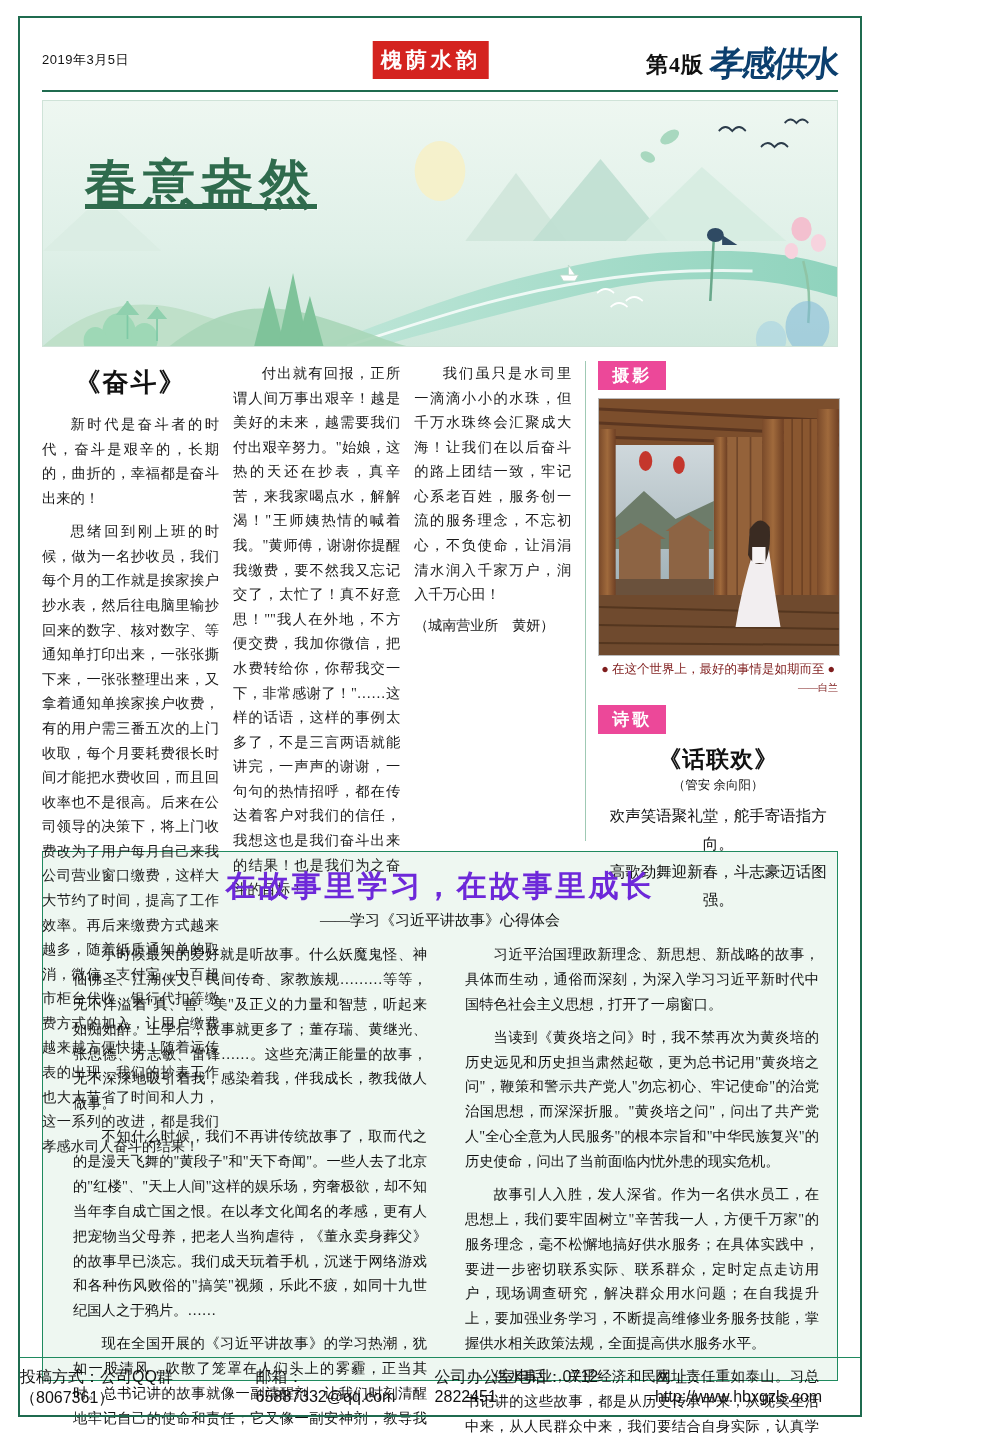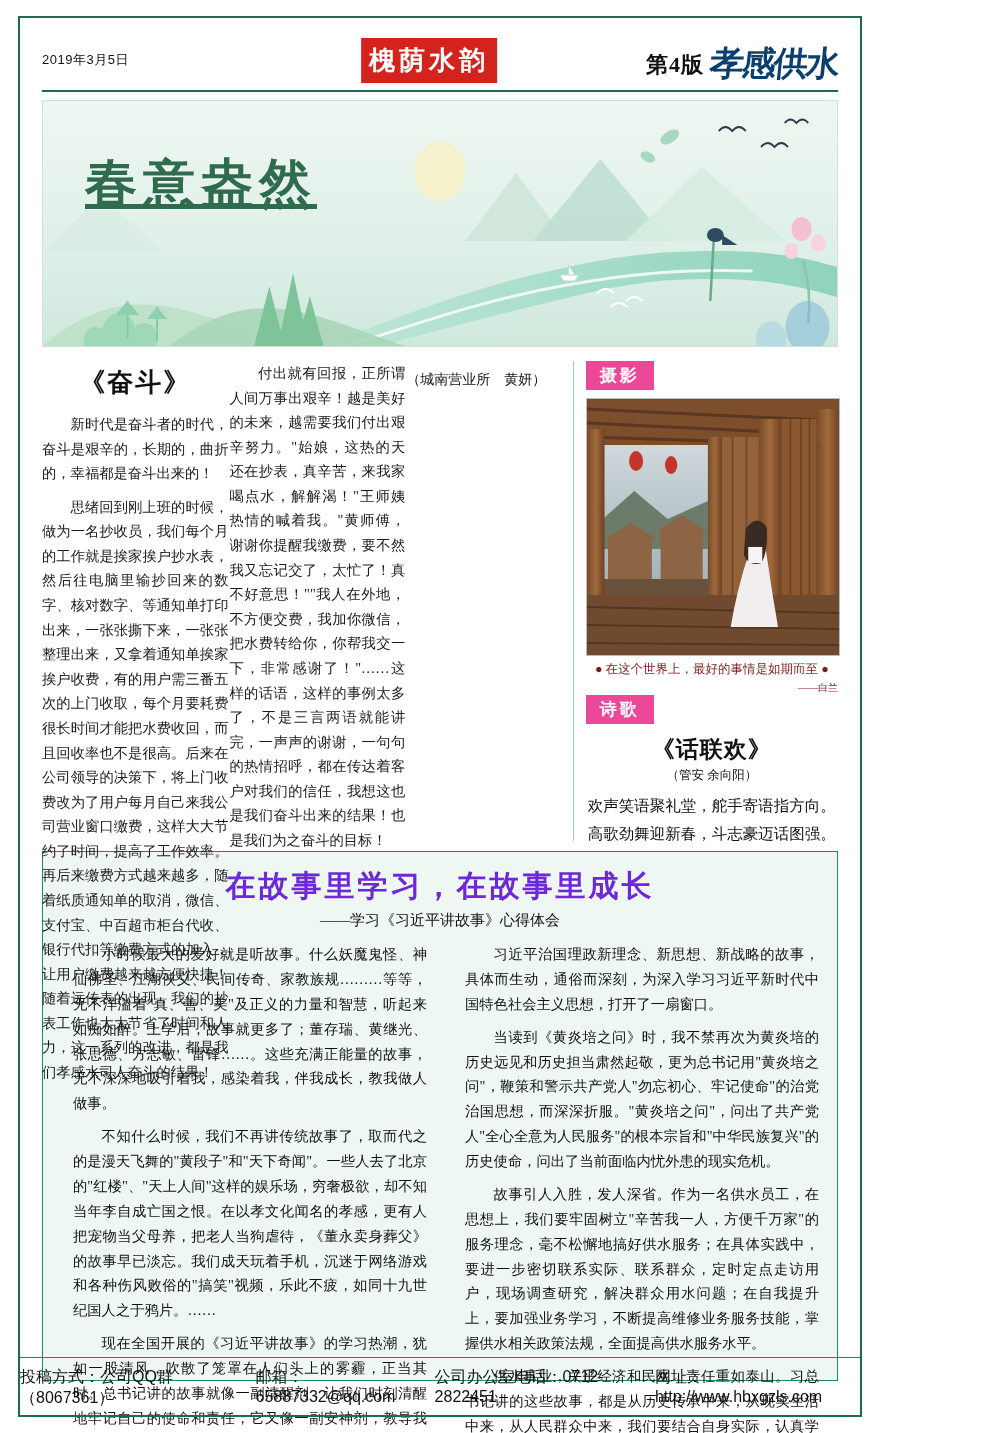--- a/index.html
+++ b/index.html
@@ -29,21 +29,21 @@
     display:flex;align-items:center;
   }
   .issue-date{
     font-size:13px;color:#111;letter-spacing:.5px;
     font-family:"Liberation Sans",sans-serif;
   }
   .section-banner{
     position:absolute;left:50%;transform:translateX(-58%);
     background:#d4231f;color:#fff;
     padding:5px 8px;
-    font-size:26px;font-weight:bold;letter-spacing:4px;
+    font-size:21px;font-weight:bold;letter-spacing:4px;
     font-family:"DejaVu Serif",serif;
   }
   .masthead-right{
     position:absolute;right:0;bottom:4px;display:flex;align-items:flex-end;gap:6px;
   }
   .page-no{font-size:22px;font-weight:bold;letter-spacing:1px;}
   .paper-logo{
     font-size:34px;font-weight:bold;color:#0b3f6e;
     font-family:"DejaVu Serif",serif;
     letter-spacing:-2px;
@@ -67,21 +67,21 @@
     position:absolute;left:42px;top:48px;
     font-size:52px;font-weight:bold;color:#2f6b4d;
     font-family:"DejaVu Serif",serif;
     letter-spacing:6px;
     text-shadow:1px 1px 0 #ffffff88;
     text-decoration:underline;
   }
   
   .top-area{
     margin:14px 20px 0 20px;
-    display:flex;gap:1px;
+    display:flex;gap:14px;
     height:480px;
   }
   .col{box-sizing:border-box;}
   .col-a{width:212px;}
   .col-b{width:200px;}
   .col-c{width:188px;}
   .col-right{
     width:300px;border-left:1px solid #9fc9b4;padding-left:12px;
   }
   .article-title{
@@ -273,20 +273,21 @@
       <div class="article-title">《奋斗》</div>
       <p class="body">新时代是奋斗者的时代，奋斗是艰辛的，长期的，曲折的，幸福都是奋斗出来的！</p>
       <p class="body">思绪回到刚上班的时候，做为一名抄收员，我们每个月的工作就是挨家挨户抄水表，然后往电脑里输抄回来的数字、核对数字、等通知单打印出来，一张张撕下来，一张张整理出来，又拿着通知单挨家挨户收费，有的用户需三番五次的上门收取，每个月要耗费很长时间才能把水费收回，而且回收率也不是很高。后来在公司领导的决策下，将上门收费改为了用户每月自己来我公司营业窗口缴费，这样大大节约了时间，提高了工作效率。再后来缴费方式越来越多，随着纸质通知单的取消，微信、支付宝、中百超市柜台代收、银行代扣等缴费方式的加入，让用户缴费越来越方便快捷！随着远传表的出现，我们的抄表工作也大大节省了时间和人力，这一系列的改进，都是我们孝感水司人奋斗的结果！</p>
     </div>
 
     <div class="col col-b">
       <p class="body">付出就有回报，正所谓人间万事出艰辛！越是美好的未来，越需要我们付出艰辛努力。"始娘，这热的天还在抄表，真辛苦，来我家喝点水，解解渴！"王师姨热情的喊着我。"黄师傅，谢谢你提醒我缴费，要不然我又忘记交了，太忙了！真不好意思！""我人在外地，不方便交费，我加你微信，把水费转给你，你帮我交一下，非常感谢了！"……这样的话语，这样的事例太多了，不是三言两语就能讲完，一声声的谢谢，一句句的热情招呼，都在传达着客户对我们的信任，我想这也是我们奋斗出来的结果！也是我们为之奋斗的目标！</p>
     </div>
 
     <div class="col col-c">
+      <p class="body">我们虽只是水司里一滴滴小小的水珠，但千万水珠终会汇聚成大海！让我们在以后奋斗的路上团结一致，牢记心系老百姓，服务创一流的服务理念，不忘初心，不负使命，让涓涓清水润入千家万户，润入千万心田！</p>
       <div class="sign">（城南营业所　黄妍）</div>
     </div>
 
     <div class="col col-right">
       <span class="label-tag">摄影</span>
 
       <div class="photo-frame">
         <svg viewBox="0 0 288 256" preserveAspectRatio="none">
           <defs>
             <linearGradient id="wood" x1="0" y1="0" x2="1" y2="0">
@@ -355,21 +356,21 @@
             <path d="M181 130 q12 -16 24 -2 q2 24 -6 36 q-14 4 -20 -8 z" fill="#3a2b22"></path>
             <rect x="184" y="148" width="16" height="16" fill="#f7f3f4"></rect>
           </g>
         </svg>
       </div>
       <div class="photo-caption">
         <span>● 在这个世界上，最好的事情是如期而至 ●</span>
         <span class="credit">——白兰</span>
       </div>
 
-      <span class="label-tag" style="">诗歌</span>
+      <span class="label-tag" style="margin-top:10px;">诗歌</span>
       <div class="poem-title">《话联欢》</div>
       <div class="poem-sub">（管安 余向阳）</div>
       <div class="poem-line">欢声笑语聚礼堂，舵手寄语指方向。</div>
       <div class="poem-line">高歌劲舞迎新春，斗志豪迈话图强。</div>
     </div>
   </div>
 
   <div class="feature">
     <div class="feature-title">在故事里学习，在故事里成长</div>
     <div class="feature-sub">——学习《习近平讲故事》心得体会</div>

